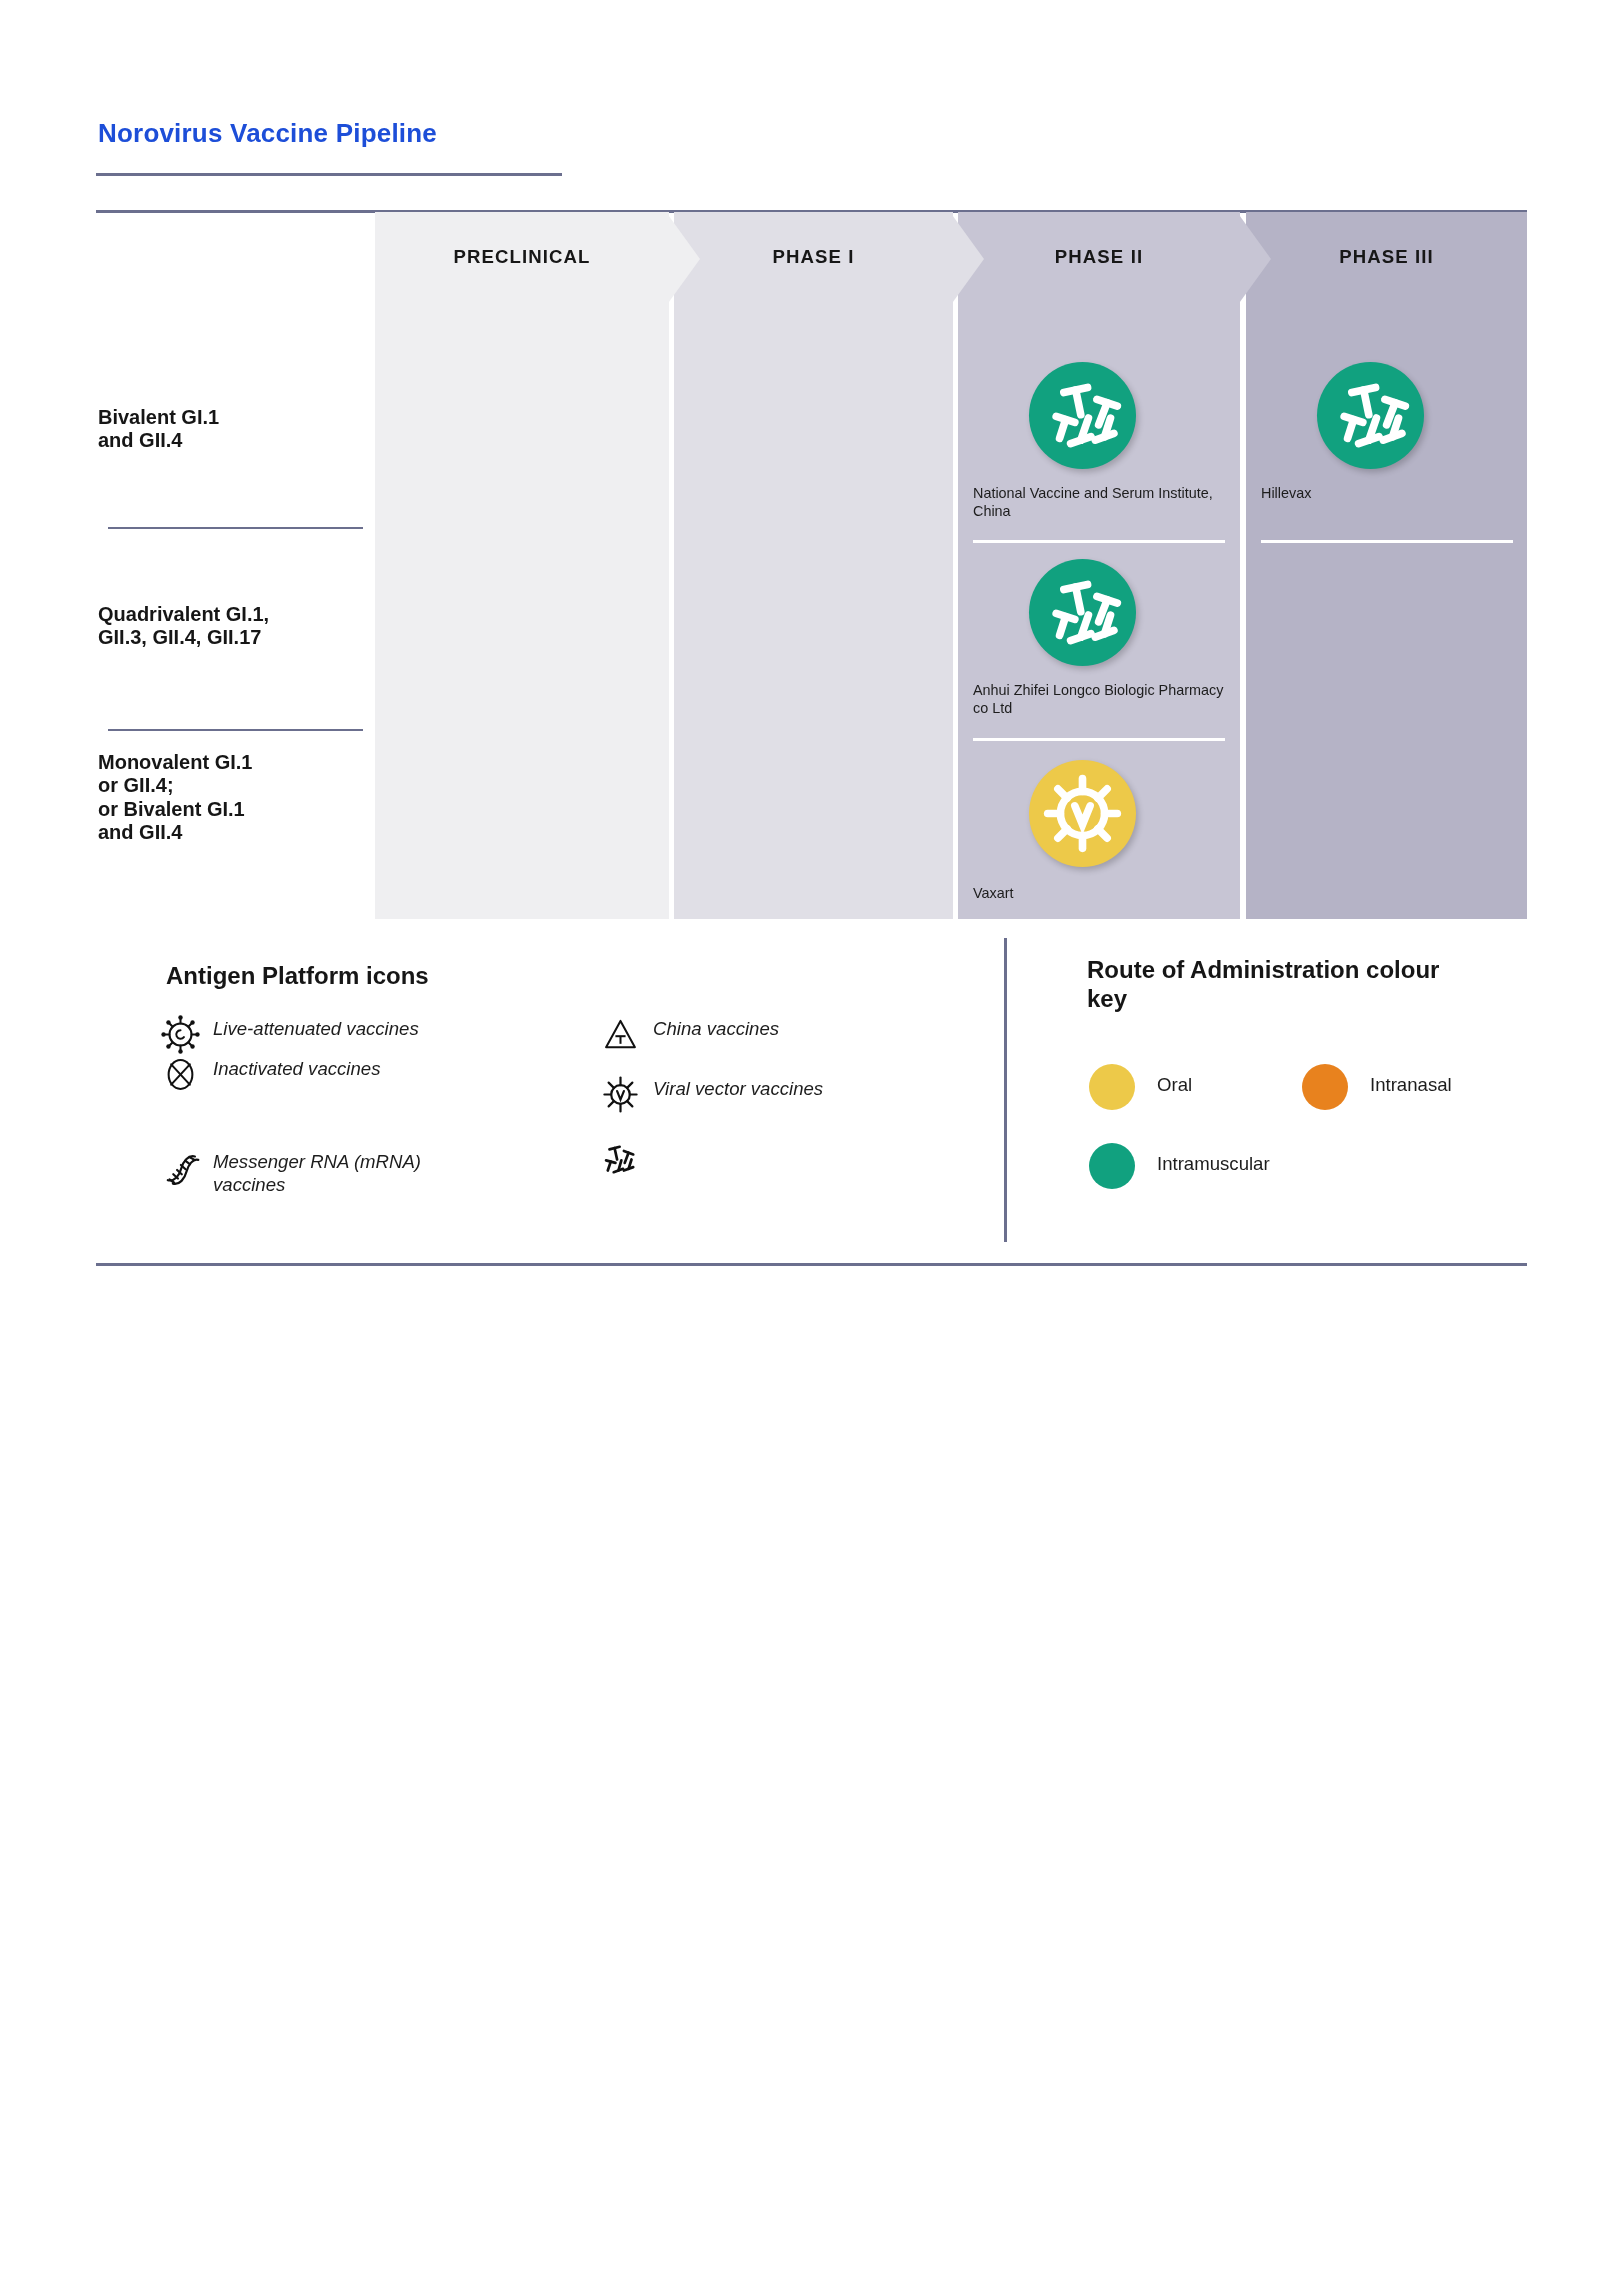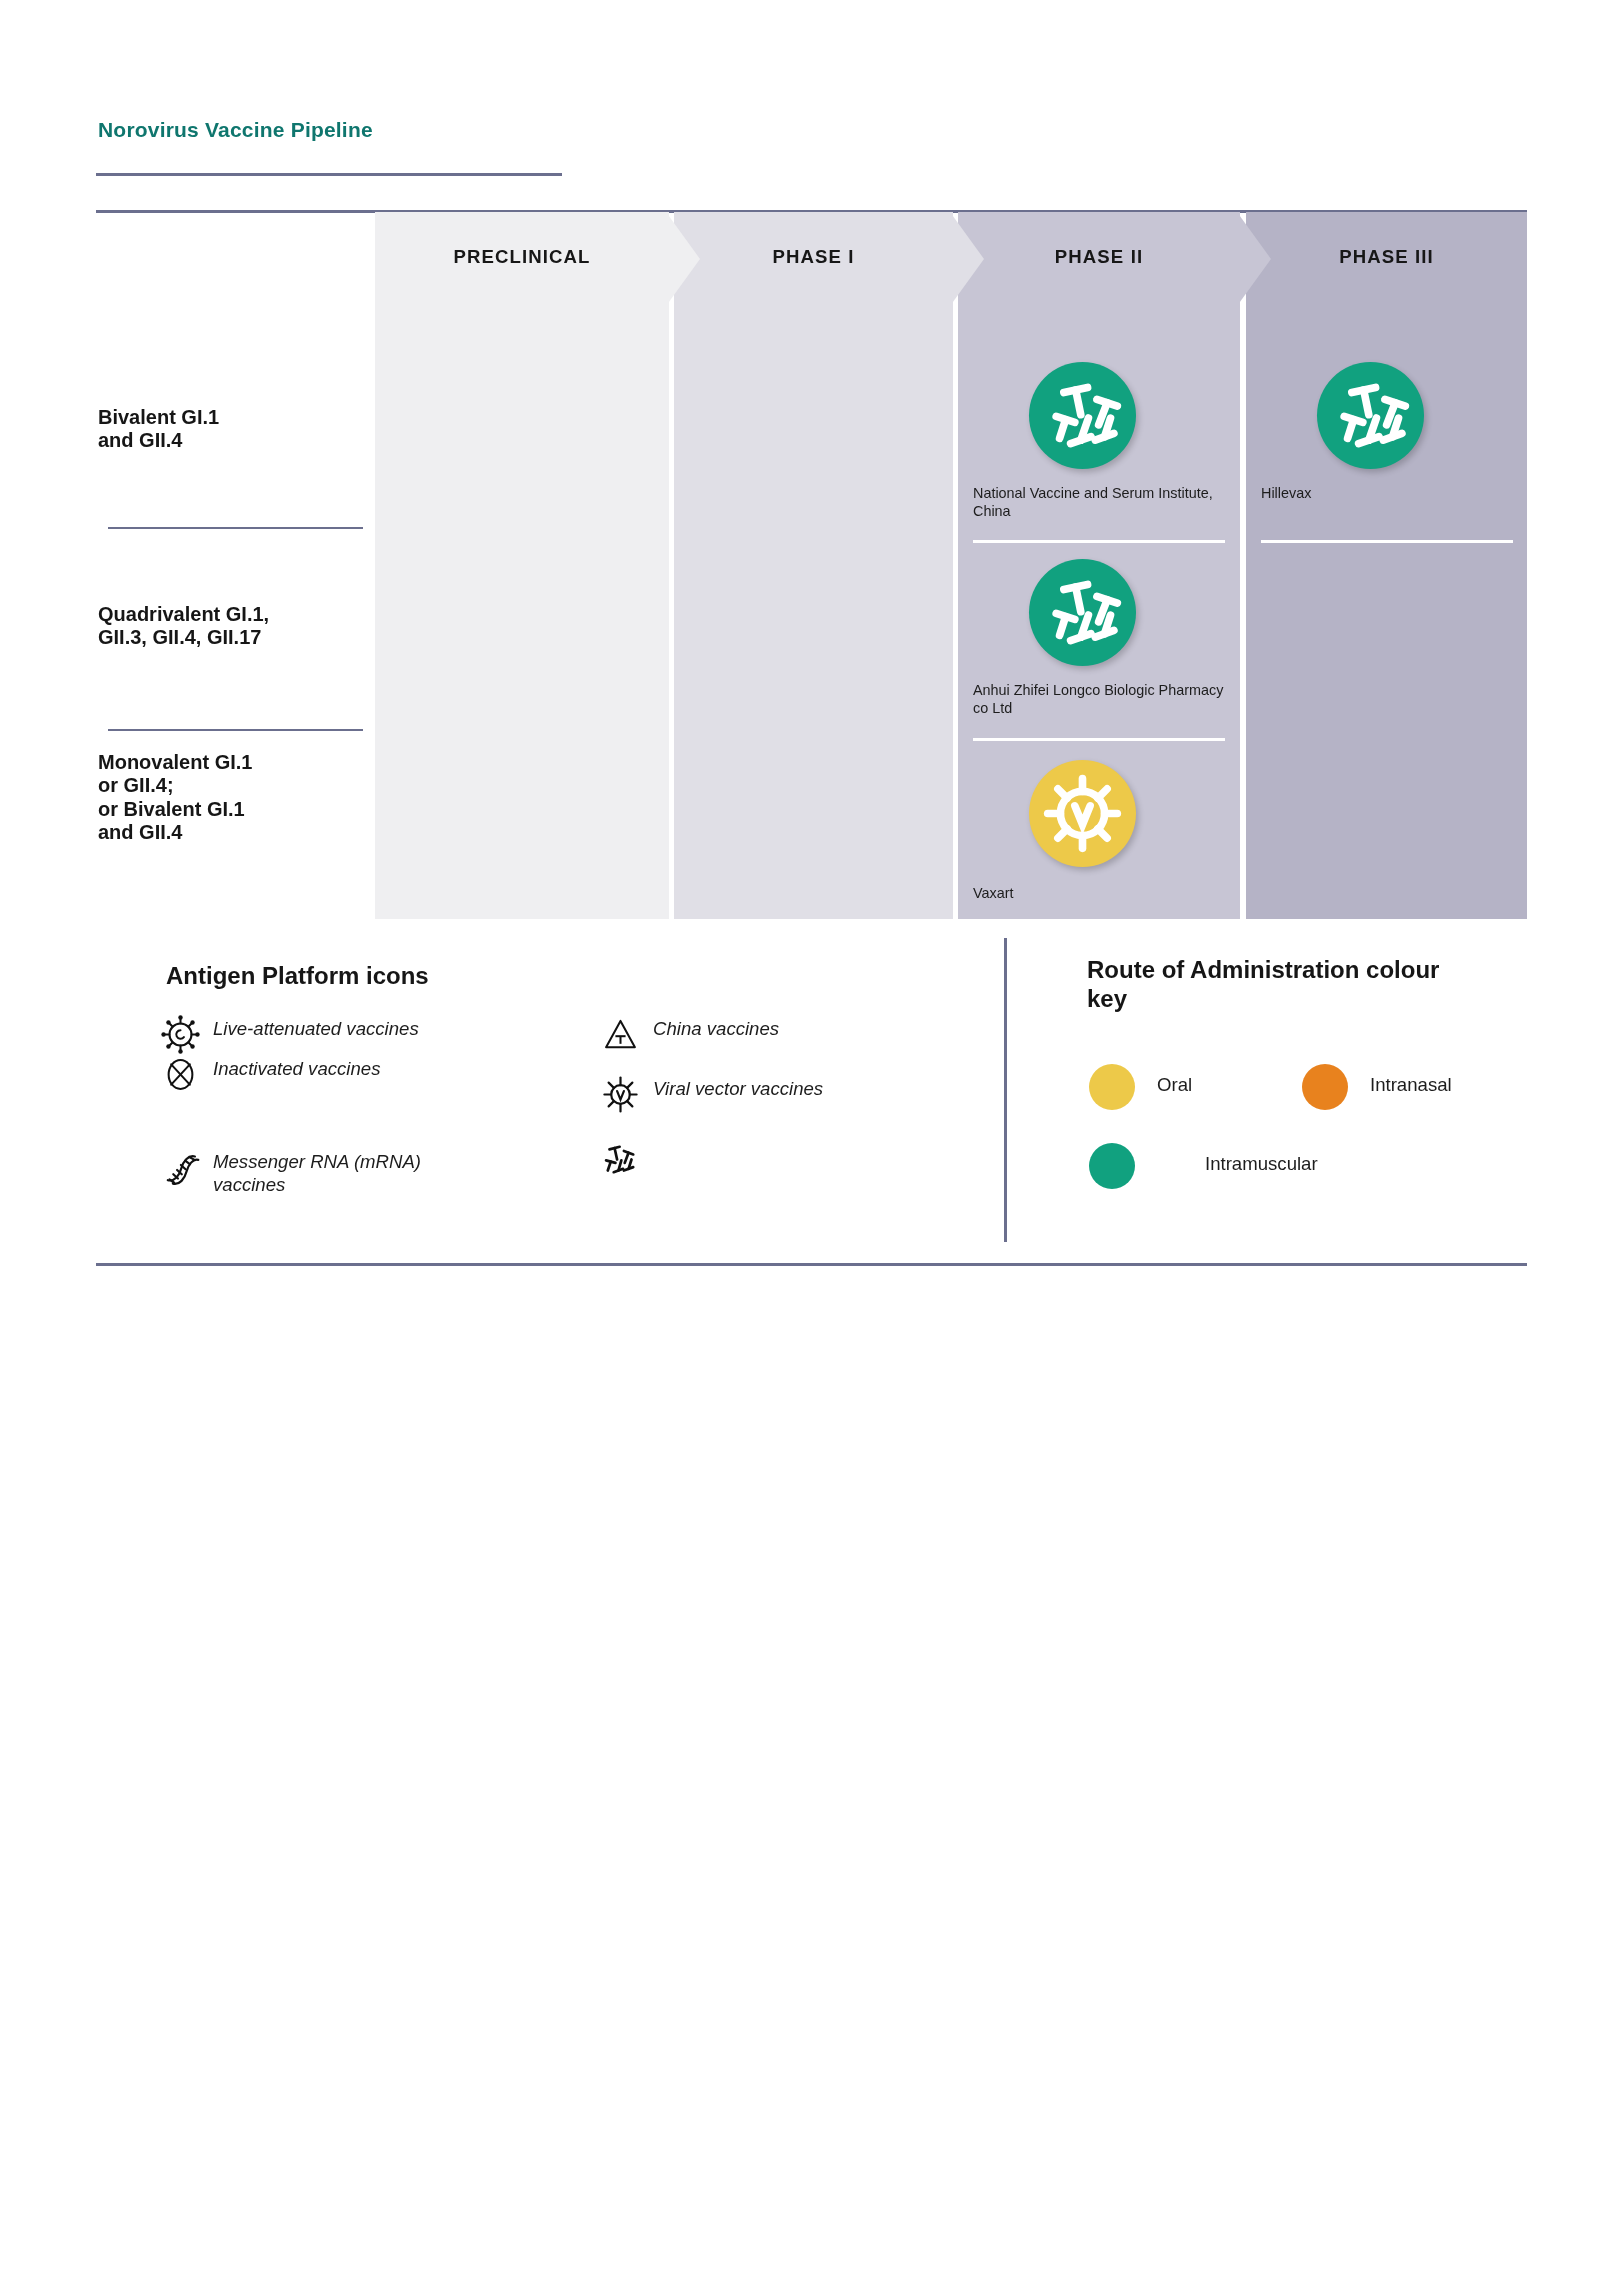--- a/index.html
+++ b/index.html
@@ -21,24 +21,24 @@
     left: 0; top: 0;
     width: 1623px;
     height: 2295px;
   }
 
   
   .title {
     position: absolute;
     left: 98px;
     top: 118px;
-    font-size: 21px;
+    font-size: 26px;
     font-weight: bold;
     letter-spacing: 0.2px;
-    color: #0f766e;
+    color: #1d4ed8;
     white-space: nowrap;
   }
   .title-rule {
     position: absolute;
     left: 96px;
     top: 173px;
     width: 466px;
     height: 2.5px;
     background: #6b6f8e;
   }
@@ -461,18 +461,18 @@
   <div class="legend-divider"></div>
   <div class="legend-title legend-title-route">Route of Administration colour key</div>
 
   <div class="swatch" style="left:1089px; top:1064px; background:#edc949;"></div>
   <div class="swatch-label" style="left:1157px; top:1074px;">Oral</div>
 
   <div class="swatch" style="left:1302px; top:1064px; background:#e8821e;"></div>
   <div class="swatch-label" style="left:1370px; top:1074px;">Intranasal</div>
 
   <div class="swatch" style="left:1089px; top:1143px; background:#11a17f;"></div>
-  <div class="swatch-label" style="left:1157px; top:1153px;margin-left:48px;">Intramuscular</div>
+  <div class="swatch-label" style="left:1157px; top:1153px;">Intramuscular</div>
 
   <div class="legend-bottom-rule"></div>
 
 </div>
 
 
 </body></html>

